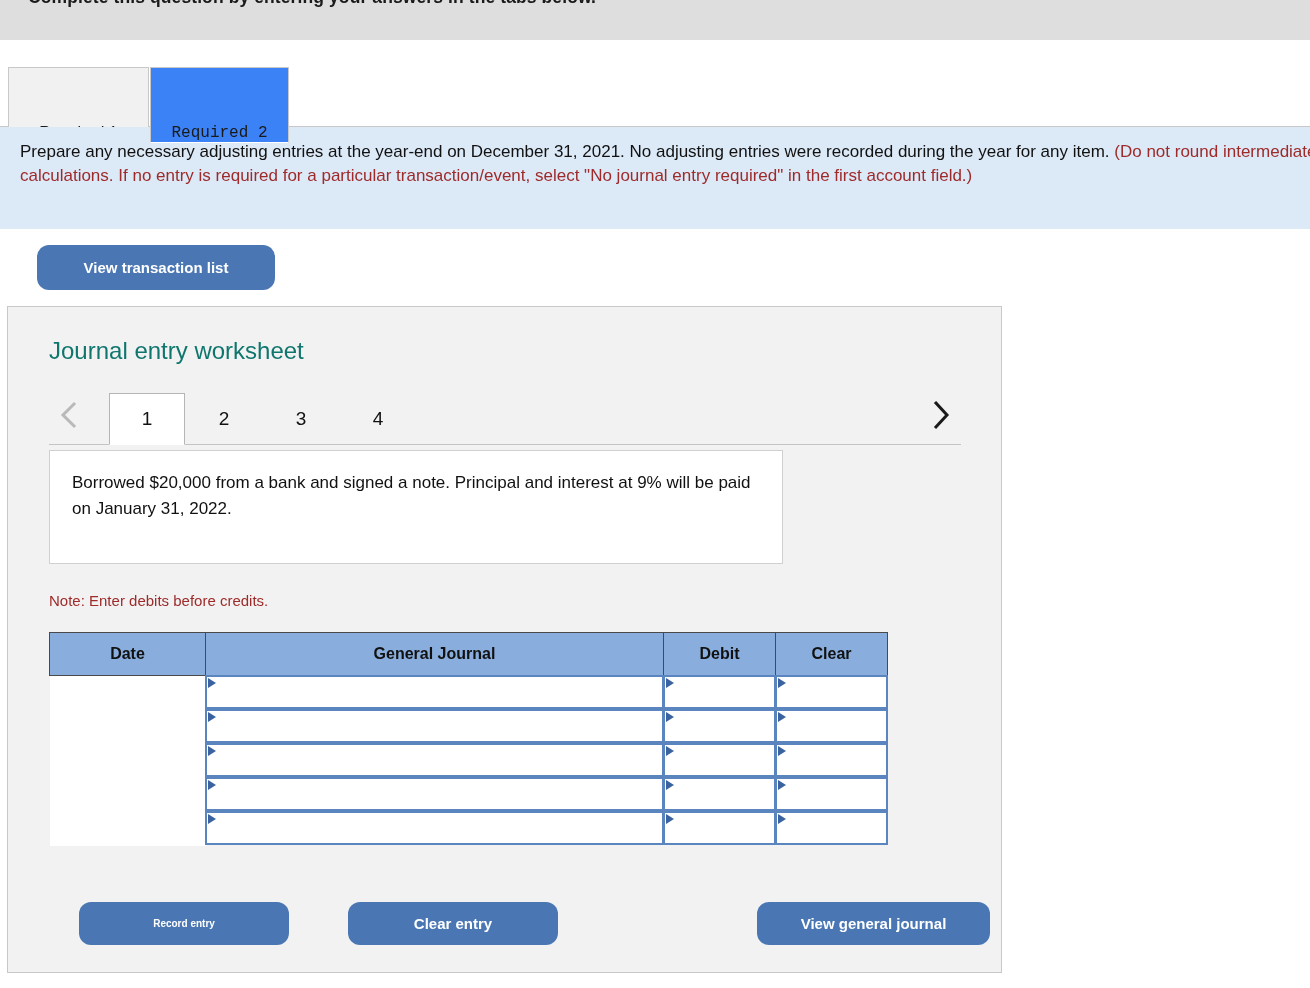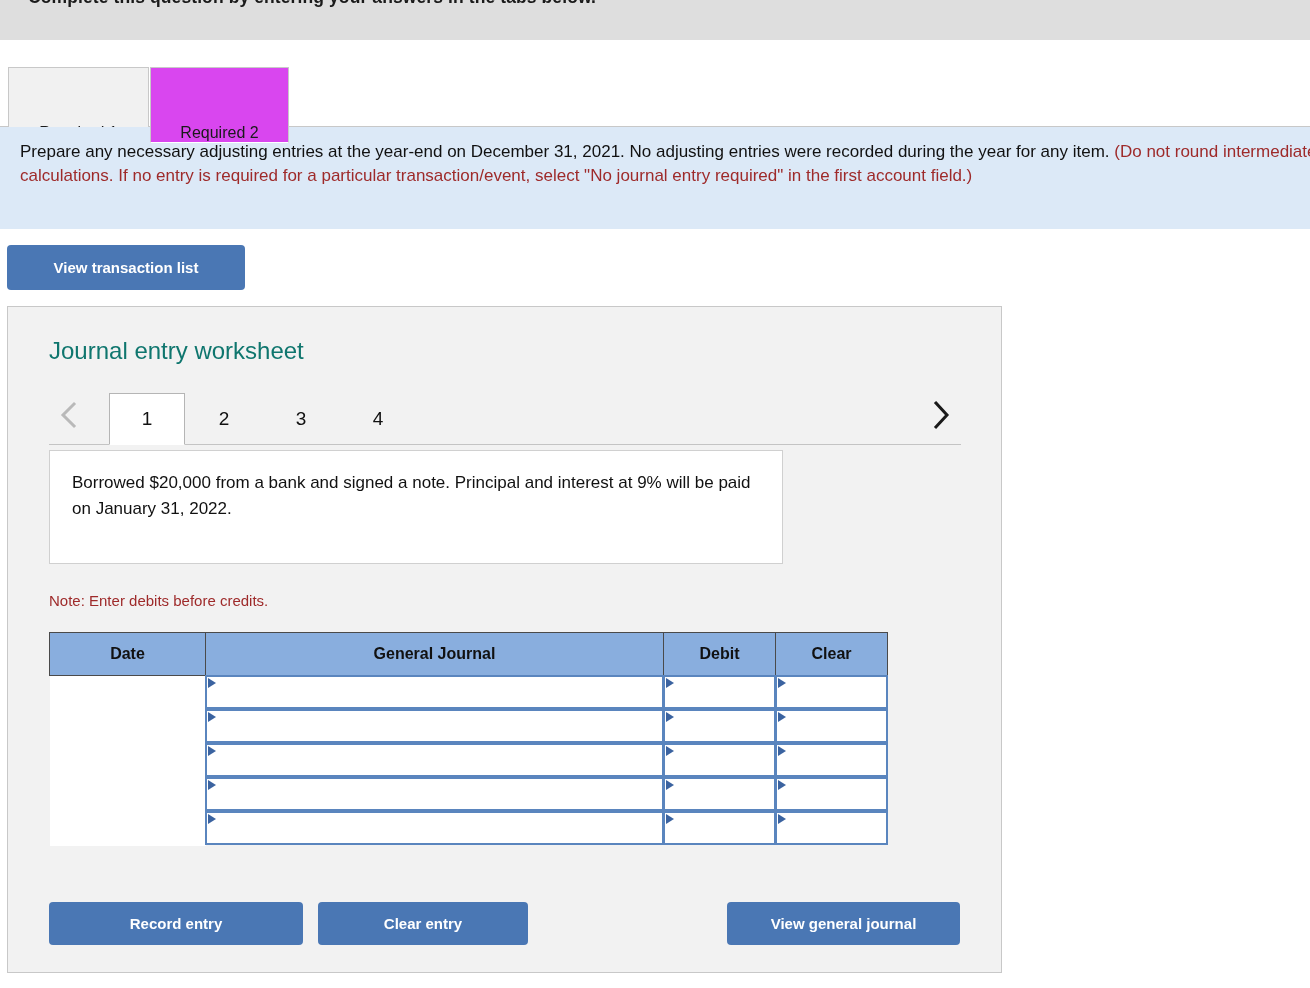--- a/index.html
+++ b/index.html
@@ -36,23 +36,24 @@
   }
   .req-tab {
     position: absolute; top: 16px; height: 76px;
     display: flex; align-items: flex-end; justify-content: center;
     font-size: 16px; color: #1a1a1a;
     border: 1px solid #c8c8c8;
     background: #f1f1f1;
     cursor: pointer;
   }
   .req-tab.active {
-    background: #d946ef;
+    background: #3b82f6;
     border-bottom-color: #ffffff;
     z-index: 2;
+    font-family: Liberation Mono, monospace;
   }
   #tab0 { left: 8px;  width: 141px; }
   #tab1 { left: 150px; width: 139px; }
 
   
   .instructions {
     position: absolute; left: 0; top: 127px;
     width: 1310px; height: 102px;
     background: #dce9f7;
     padding: 13px 0 0 20px;
@@ -64,26 +65,27 @@
     color: #111111;
     width: 1380px;
     white-space: normal;
   }
   .instructions .red { color: #9e2a2a; }
 
   
   .btn {
     background: #4a77b4;
     color: #ffffff;
-    border: none; border-radius: 4px;
+    border: none; border-radius: 12px;
     font-family: "Liberation Sans", sans-serif;
     font-weight: bold;
     cursor: pointer;
     display: flex; align-items: center; justify-content: center;
     text-align: center;
+    margin-left: 30px;
   }
   #view-transaction-list {
     position: absolute; left: 7px; top: 245px;
     width: 238px; height: 45px;
     font-size: 15px;
   }
 
   
   .panel {
     position: absolute; left: 7px; top: 306px;
@@ -197,21 +199,21 @@
     position: absolute; left: 3px; top: 3px;
     width: 0; height: 0;
     border-top: 5px solid transparent;
     border-bottom: 5px solid transparent;
     border-left: 8px solid #3b63a0;
     pointer-events: none;
     z-index: 3;
   }
 
   
-  #record-entry      { position: absolute; left: 41px;  top: 595px; width: 254px; height: 43px; font-size: 15px; }
+  #record-entry      { position: absolute; left: 41px;  top: 595px; width: 210px; height: 43px; font-size: 10px; }
   #clear-entry       { position: absolute; left: 310px; top: 595px; width: 210px; height: 43px; font-size: 15px; }
   #view-gen-journal  { position: absolute; left: 719px; top: 595px; width: 233px; height: 43px; font-size: 15px; }
 </style>
 </head>
 <body>
 
 <div class="top-banner">
   <div class="top-banner-text">Complete this question by entering your answers in the tabs below.</div>
 </div>
 

